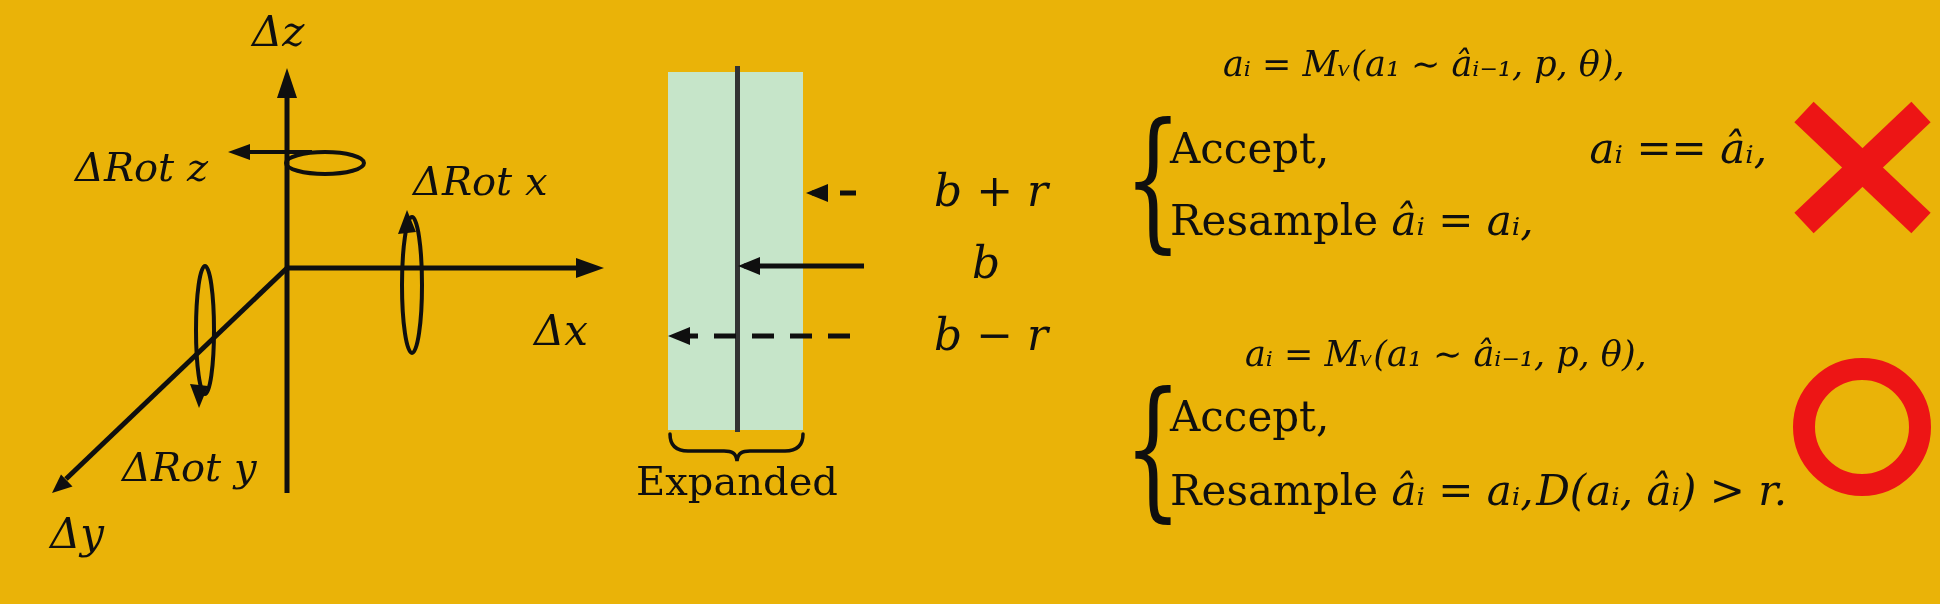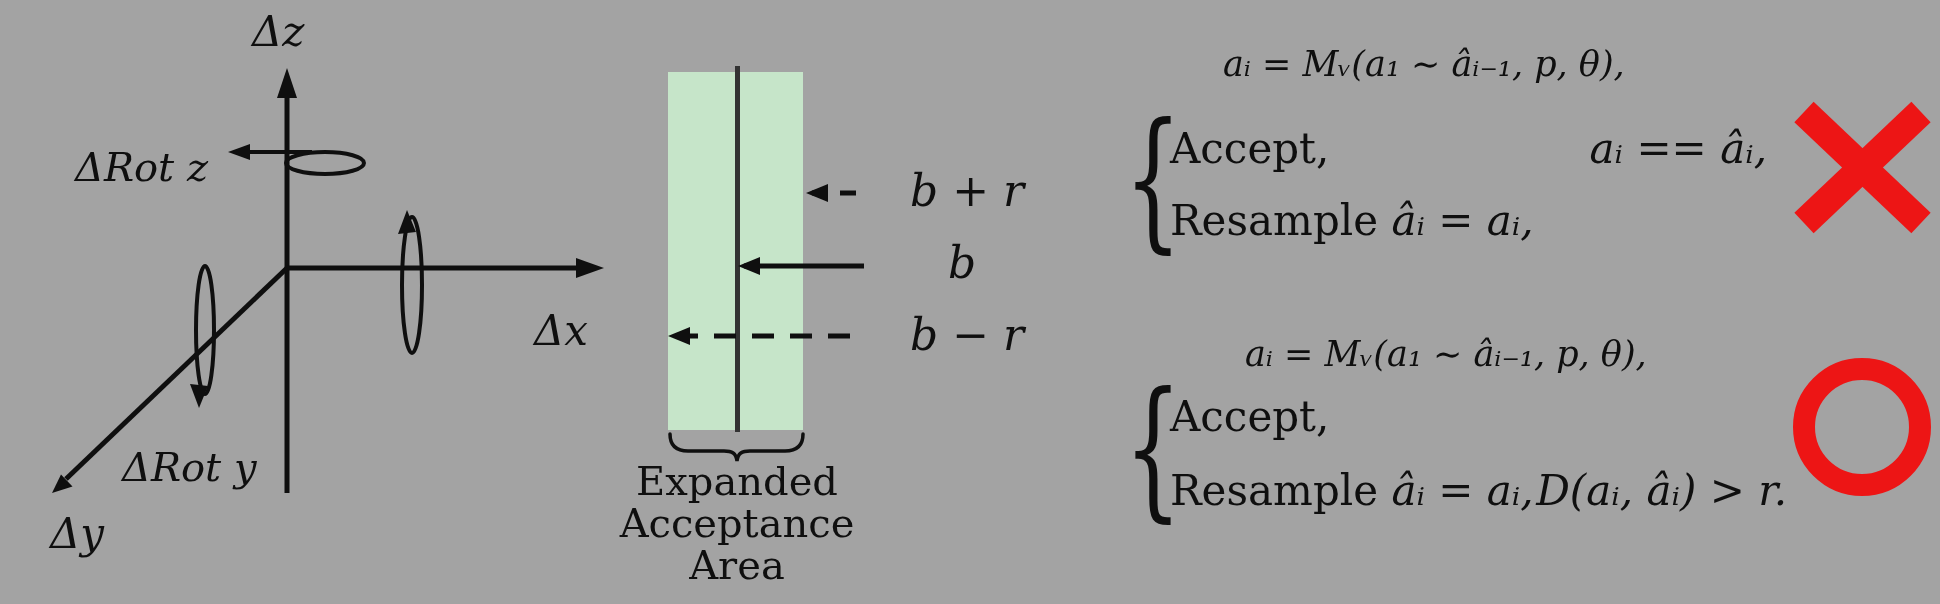--- a/index.html
+++ b/index.html
@@ -1,22 +1,22 @@
 <!DOCTYPE html>
 <html><head>
 <meta charset="utf-8">
 <style>
   html,body{margin:0;padding:0;background:#fff;}
-  .canvas{position:relative;width:1940px;height:604px;background:#a3a3a3;overflow:hidden;
+  .canvas{position:relative;width:1940px;height:604px;background:#eab308;overflow:hidden;
           font-family:"DejaVu Serif", serif;color:#0f0f0f;}
   .layer{position:absolute;left:0;top:0;}
   .lbl{position:absolute;white-space:nowrap;line-height:1.15;}
   .math{font-style:italic;font-family:"DejaVu Serif", serif;}
   .roman{font-style:normal;font-family:"DejaVu Serif", serif;}
-  .fs42{font-size:42px;} .fs40{font-size:40px;} .fs44{font-size:44px;}
+  .fs42{font-size:42px;} .fs40{font-size:40px;} .fs44{font-size:44px;margin-left:24px;}
   .eq-line{position:absolute;font-size:35px;white-space:nowrap;}
   .case-row{position:absolute;display:flex;justify-content:space-between;align-items:baseline;
             font-size:42px;white-space:nowrap;}
   .brace{position:absolute;font-size:152px;line-height:1;font-style:normal;
          transform:scaleX(0.60);transform-origin:left top;}
   .caption{position:absolute;text-align:center;font-size:40px;line-height:1.05;}
 </style>
 </head>
 <body>
 
@@ -63,31 +63,31 @@
     <g stroke-linecap="butt">
       <line x1="1804" y1="112" x2="1921" y2="223" stroke-width="28" stroke="#ed1515"></line>
       <line x1="1921" y1="112" x2="1804" y2="223" stroke-width="28" stroke="#ed1515"></line>
     </g>
 
     <circle cx="1862" cy="427" r="58" fill="none" stroke-width="22" stroke="#ed1515"></circle>
   </svg>
 
   <div class="lbl math fs42" style="left:252px;top:8px;">Δz</div>
   <div class="lbl math fs40" style="left:75px;top:144px;">ΔRot z</div>
+  <div class="lbl math fs40" style="left:413px;top:158px;">ΔRot x</div>
   <div class="lbl math fs40" style="left:122px;top:444px;">ΔRot y</div>
   <div class="lbl math fs42" style="left:534px;top:294px;margin-top:13px;">Δx</div>
   <div class="lbl math fs42" style="left:50px;top:510px;">Δy</div>
 
   <div class="lbl math fs44" style="left:910px;top:166px;">b + r</div>
   <div class="lbl math fs44" style="left:948px;top:238px;">b</div>
   <div class="lbl math fs44" style="left:910px;top:310px;">b − r</div>
 
   <div class="caption" style="left:567px;top:460px;width:340px;">
     <div>Expanded</div>
-    <div>Acceptance Area</div>
   </div>
 
   <div class="eq-line math" style="left:1223px;top:44px;">aᵢ = Mᵥ(a₁ ∼ âᵢ₋₁, p, θ),</div>
   <div class="brace" style="left:1124px;top:103px;">{</div>
   <div class="case-row" style="left:1170px;top:124px;width:597px;">
     <span class="roman">Accept,</span>
     <span class="math">aᵢ == âᵢ,</span>
   </div>
   <div class="case-row" style="left:1170px;top:196px;width:597px;">
     <span>

